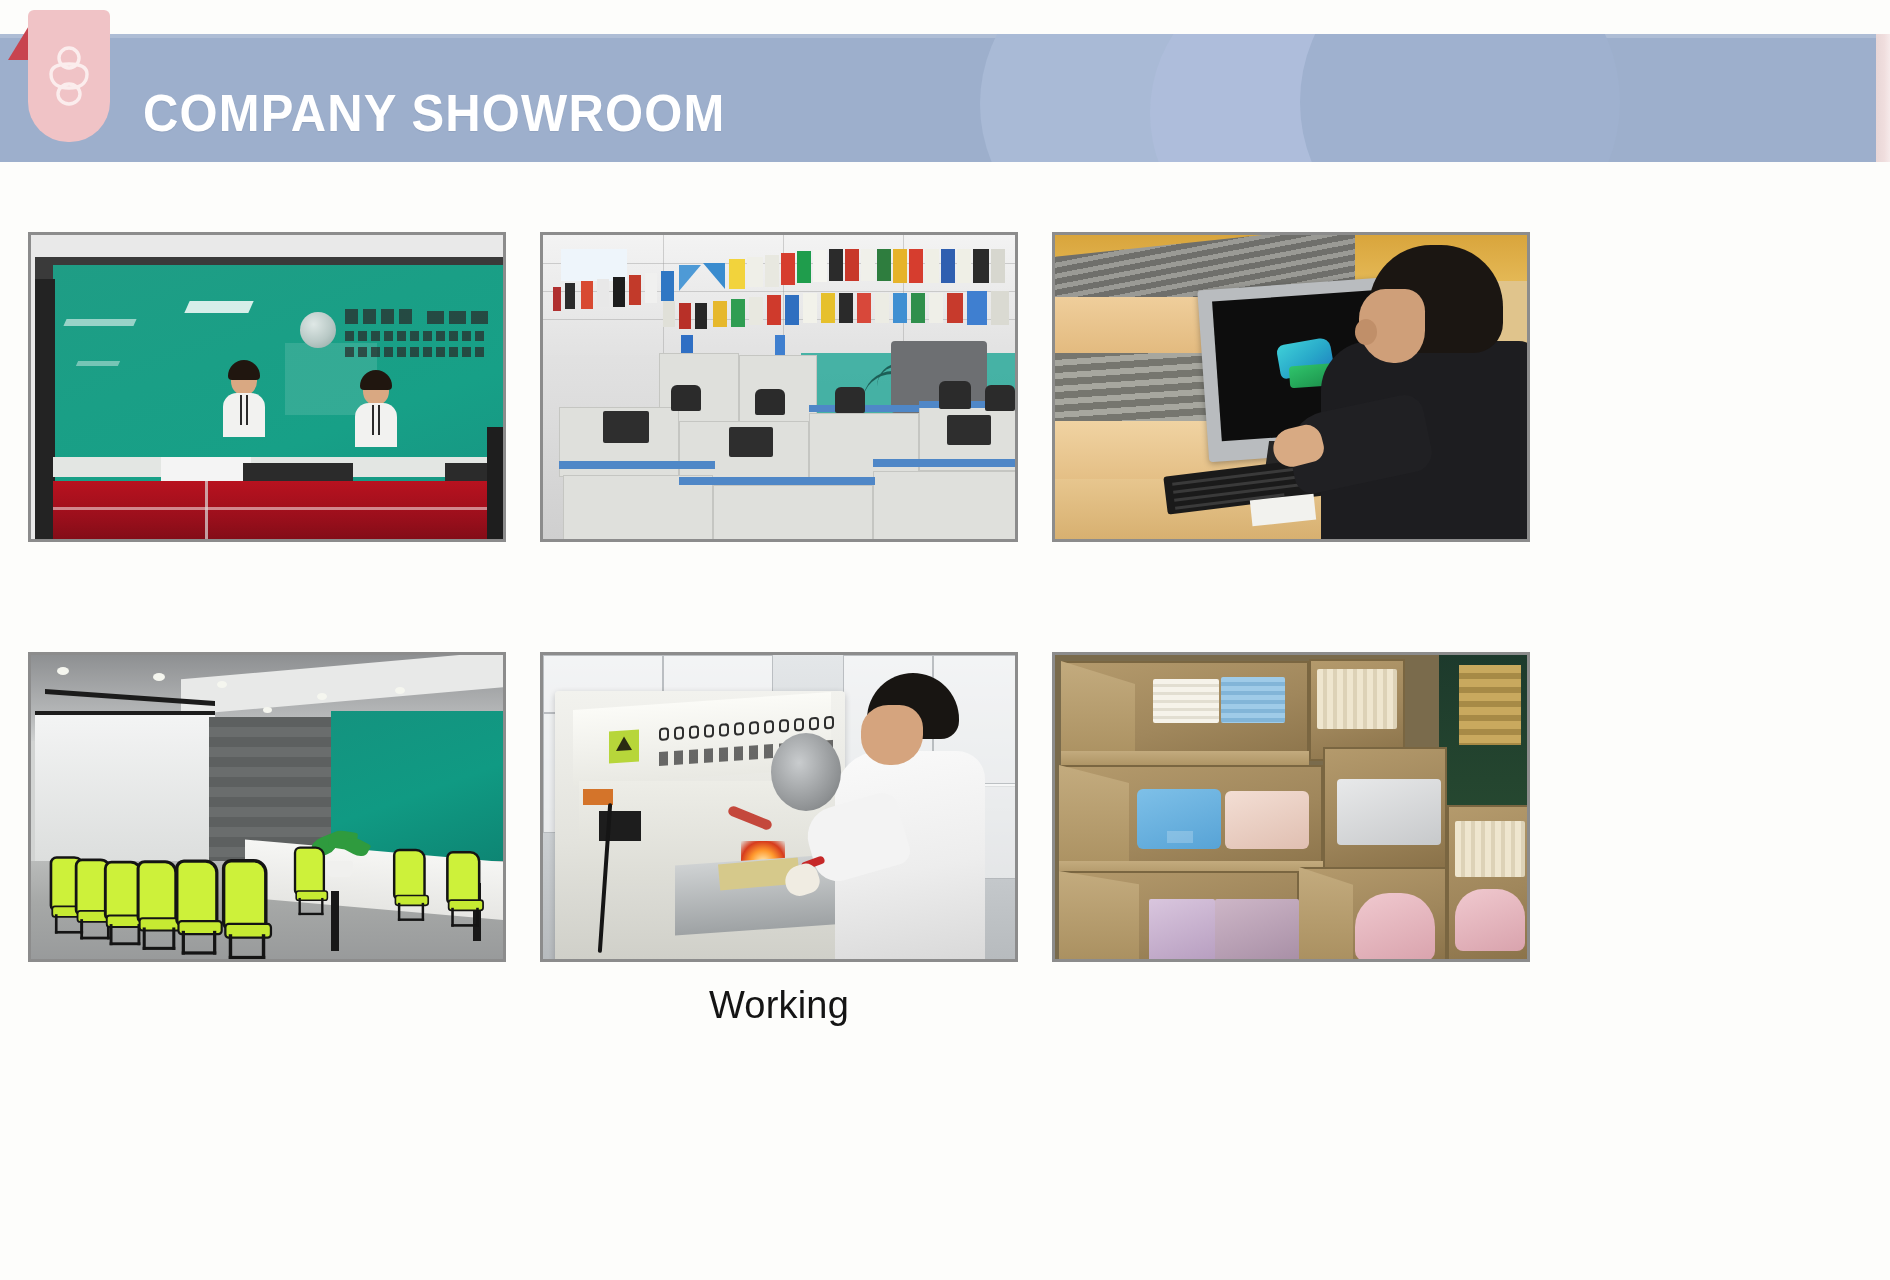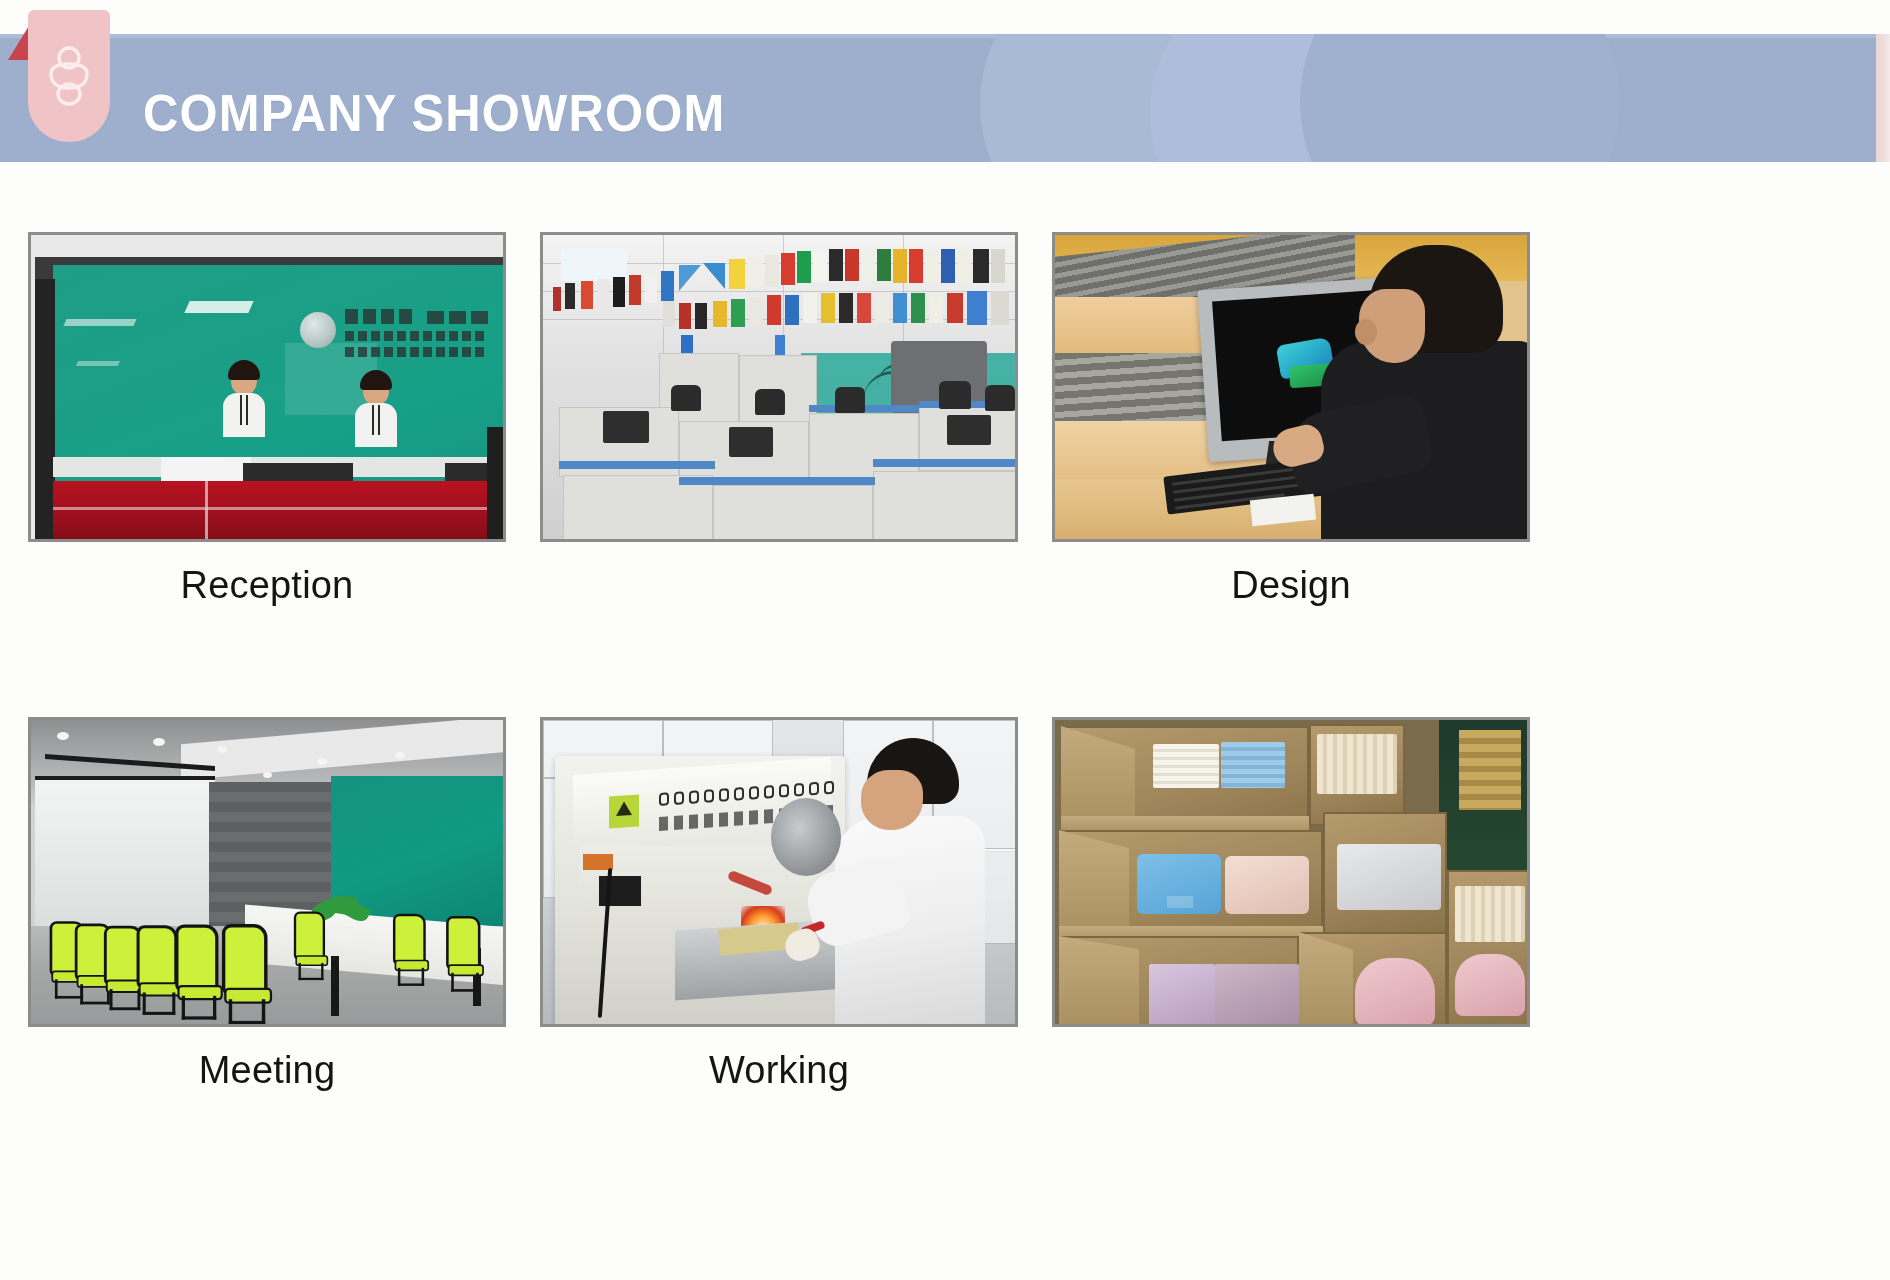--- a/index.html
+++ b/index.html
@@ -363,21 +363,20 @@
           <div class="rc-desk">
             <div class="rc-deskglass"></div>
             <div class="rc-white"></div>
             <div class="rc-deskblk"></div>
             <div class="rc-deskblk2"></div>
           </div>
           <div class="rc-red"></div>
           <div class="rc-darkR"></div>
         </div>
       </div>
-      <div class="caption">Reception</div>
     </div>
 
     <div class="cell">
       <div class="photo p-office">
         <div class="of-ceil">
           <div class="of-cl" style="left:0;top:28px;width:478px"></div>
           <div class="of-cl" style="left:0;top:56px;width:478px"></div>
           <div class="of-cl" style="left:0;top:84px;width:478px"></div>
           <div class="of-cl" style="left:120px;top:0;width:1px;height:120px"></div>
           <div class="of-cl" style="left:240px;top:0;width:1px;height:120px"></div>
@@ -500,21 +499,20 @@
 
         <div class="dz-person">
           <div class="dz-torso"></div>
           <div class="dz-hair"></div>
           <div class="dz-face"></div>
           <div class="dz-ear"></div>
           <div class="dz-arm"></div>
           <div class="dz-hand"></div>
         </div>
       </div>
-      <div class="caption">Design</div>
     </div>
 
   </div>
 
   <div class="row r2">
 
     <div class="cell">
       <div class="photo p-meeting">
         <div class="mt-ceil"></div>
         <div class="mt-soffit"></div>
@@ -584,21 +582,20 @@
           <div class="mt-back"></div>
             <div class="mt-seat"></div>
             <div class="mt-legs"></div>
           </div>
         <div class="mt-chair" style="left:412px;top:190px;transform:scale(.86)">
           <div class="mt-back"></div>
             <div class="mt-seat"></div>
             <div class="mt-legs"></div>
           </div>
       </div>
-      <div class="caption">Meeting</div>
     </div>
 
     <div class="cell">
       <div class="photo p-working">
         <div class="wk-bgwall"></div>
         <div class="wk-panel" style="left:0;top:0;width:120px;height:58px"></div>
         <div class="wk-panel" style="left:120px;top:0;width:110px;height:50px"></div>
         <div class="wk-panel" style="left:300px;top:0;width:90px;height:120px"></div>
         <div class="wk-panel" style="left:390px;top:0;width:88px;height:132px"></div>
         <div class="wk-panel" style="left:0;top:58px;width:96px;height:120px"></div>

